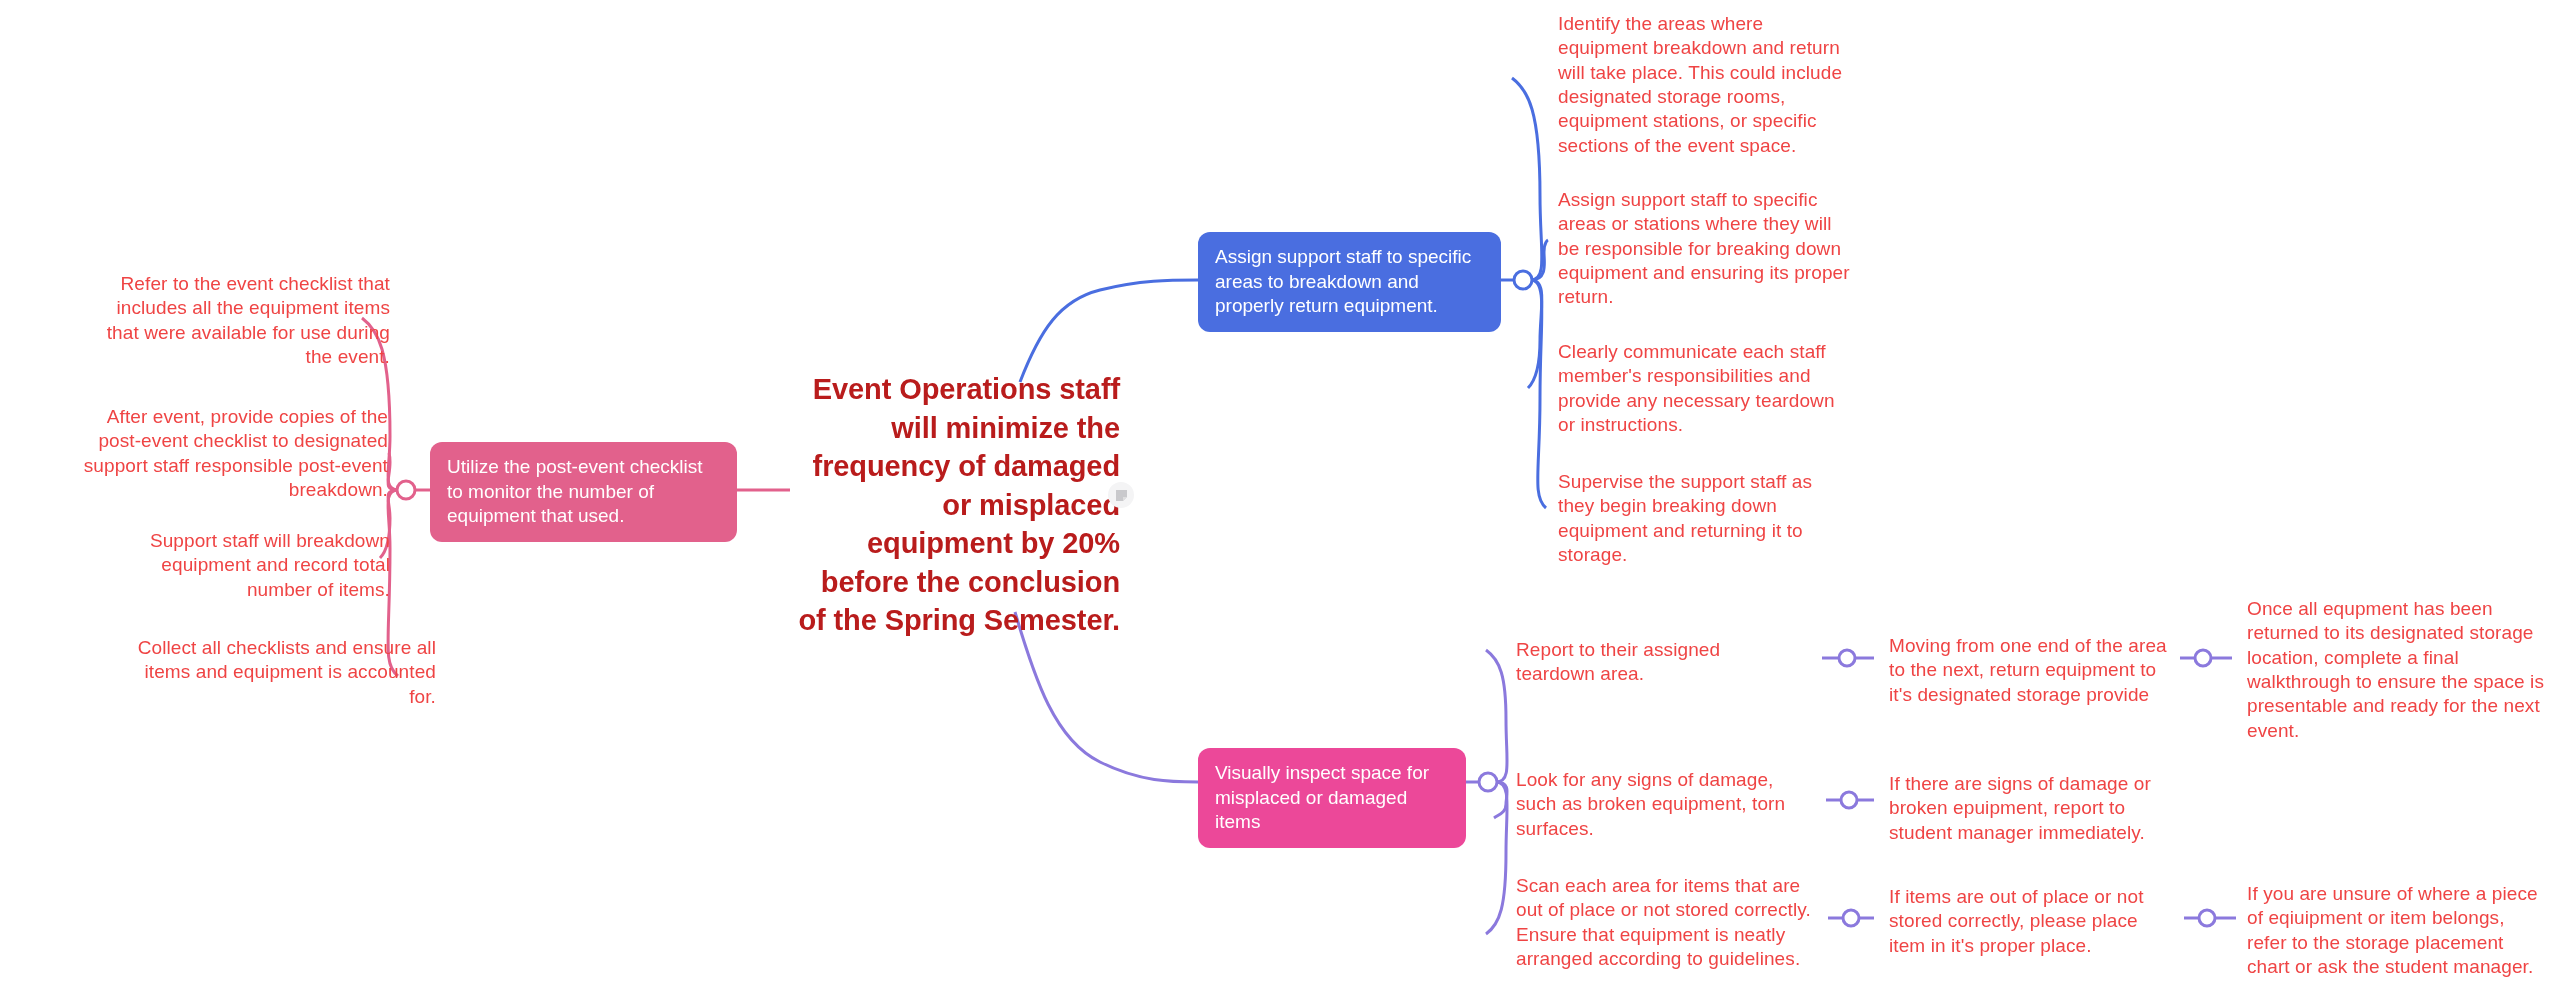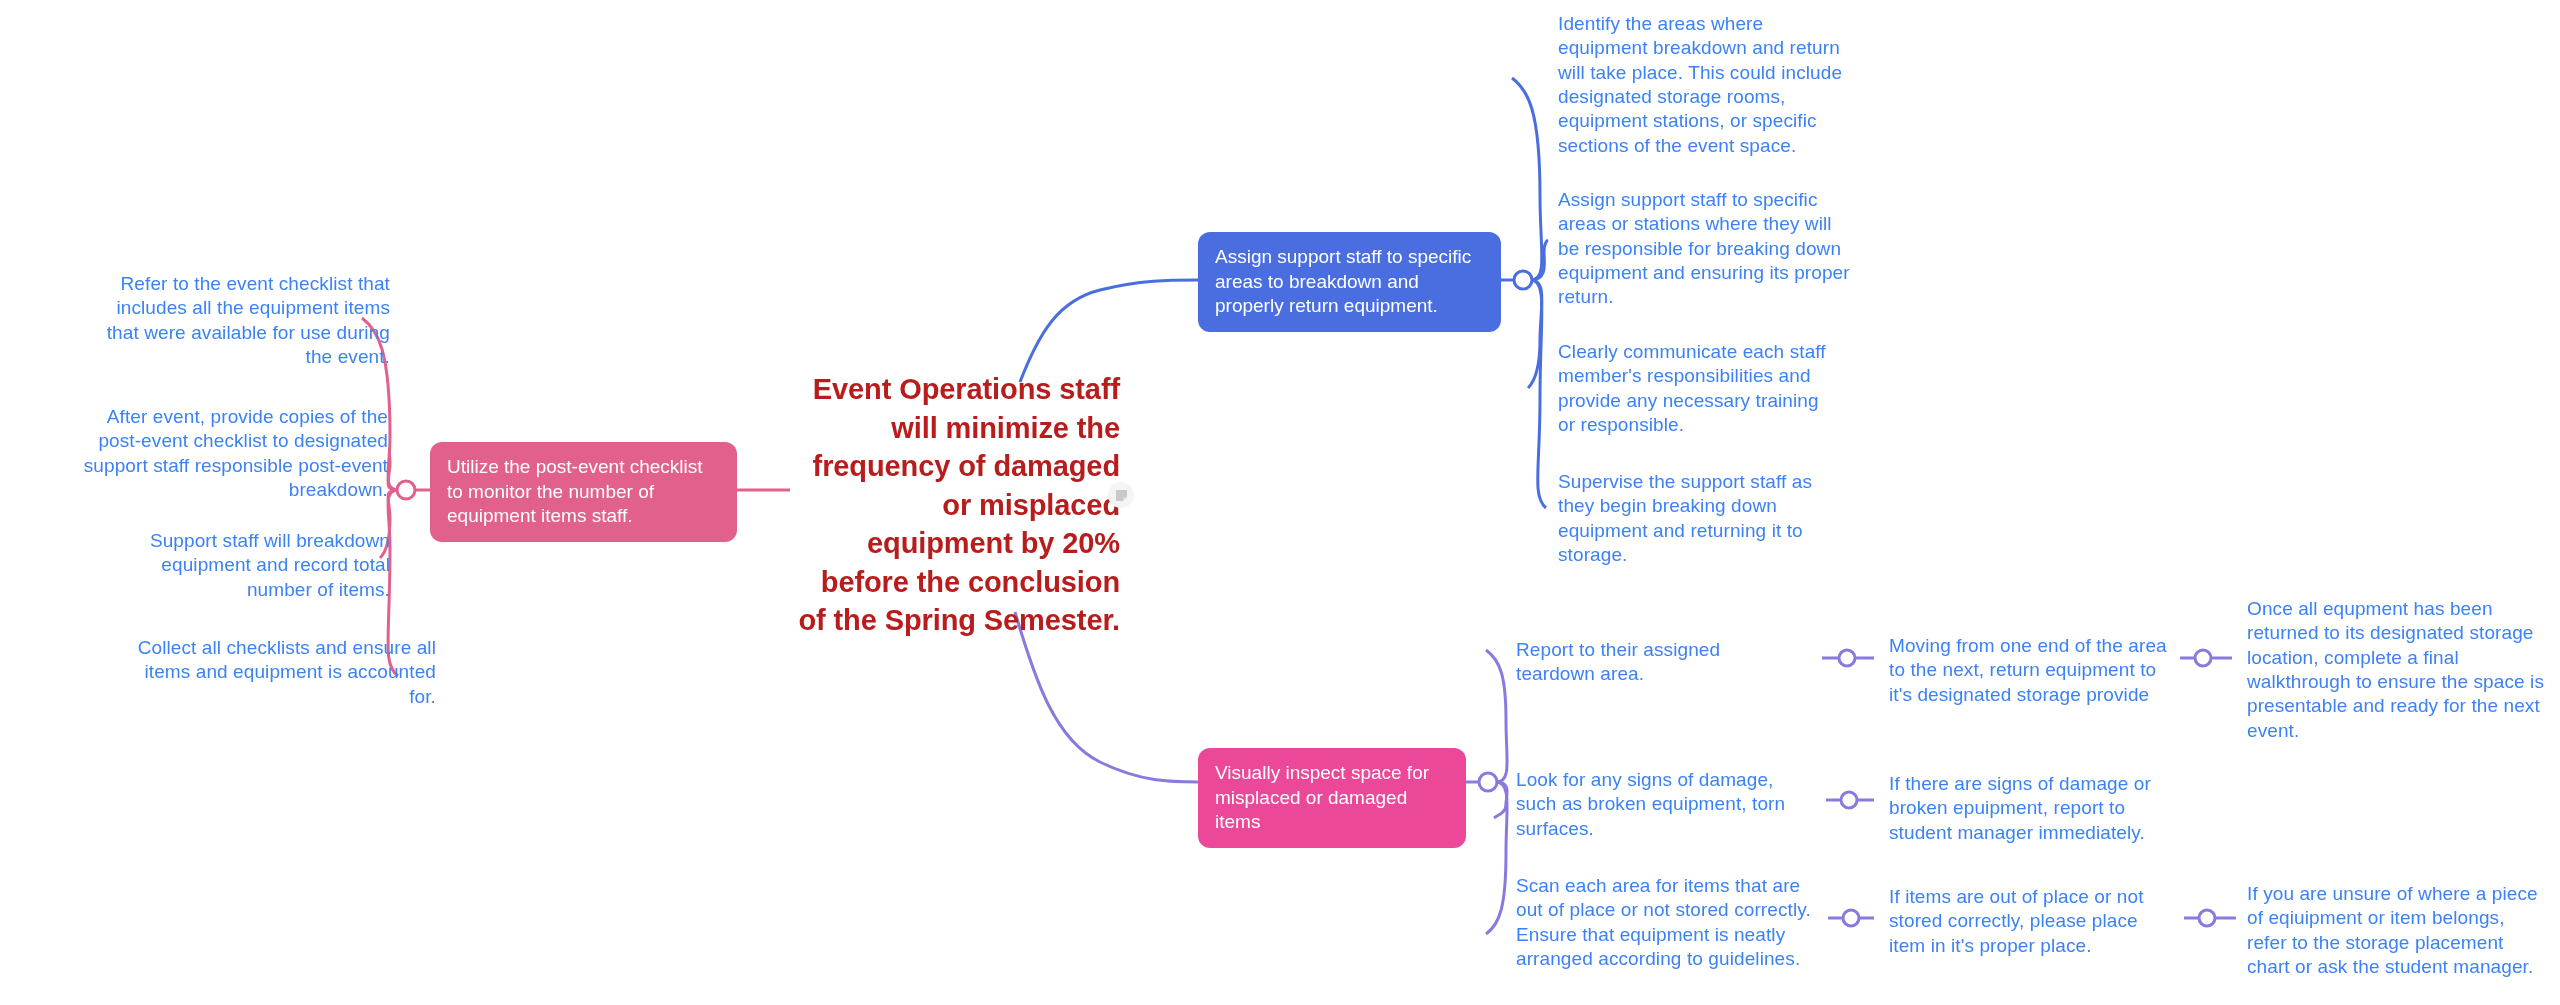--- a/index.html
+++ b/index.html
@@ -27,21 +27,21 @@
     position: absolute;
     left: 0; top: 0;
     width: 2560px;
     height: 1005px;
     pointer-events: none;
   }
 
   
   .leaf {
     position: absolute;
-    color: #3b82f6;
+    color: #ef4444;
     font-size: 19px;
     line-height: 1.28;
     font-family: "Liberation Sans", sans-serif;
     letter-spacing: .1px;
   }
 
   
   .root {
     position: absolute;
     left: 790px;
@@ -175,30 +175,30 @@
   </svg>
 
   <div class="root">Event Operations staff will minimize the frequency of damaged or misplaced equipment by 20% before the conclusion of the Spring Semester.</div>
   <div class="note-icon">
     <svg width="13" height="13" viewBox="0 0 13 13" aria-hidden="true">
       <path d="M1 1 h11 v7 l-4 4 h-7 z" fill="#c9c9cc"></path>
       <path d="M12 8 h-4 v4 z" fill="#dededf"></path>
     </svg>
   </div>
 
-  <div class="pill pill-pink">Utilize the post-event checklist to monitor the number of equipment items staff.</div>
+  <div class="pill pill-pink">Utilize the post-event checklist to monitor the number of equipment that used.</div>
   <div class="leaf l-pink-1">Refer to the event checklist that includes all the equipment items that were available for use during the event.</div>
   <div class="leaf l-pink-2">After event, provide copies of the post-event checklist to designated support staff responsible post-event breakdown.</div>
   <div class="leaf l-pink-3">Support staff will breakdown equipment and record total number of items.</div>
   <div class="leaf l-pink-4">Collect all checklists and ensure all items and equipment is accounted for.</div>
 
   <div class="pill pill-blue">Assign support staff to specific areas to breakdown and properly return equipment.</div>
   <div class="leaf l-blue-1">Identify the areas where equipment breakdown and return will take place. This could include designated storage rooms, equipment stations, or specific sections of the event space.</div>
   <div class="leaf l-blue-2">Assign support staff to specific areas or stations where they will be responsible for breaking down equipment and ensuring its proper return.</div>
-  <div class="leaf l-blue-3">Clearly communicate each staff member's responsibilities and provide any necessary training or responsible.</div>
+  <div class="leaf l-blue-3">Clearly communicate each staff member's responsibilities and provide any necessary teardown or instructions.</div>
   <div class="leaf l-blue-4">Supervise the support staff as they begin breaking down equipment and returning it to storage.</div>
 
   <div class="pill pill-purple">Visually inspect space for misplaced or damaged items</div>
 
   <div class="leaf l-pur-1">Report to their assigned teardown area.</div>
   <div class="leaf l-pur-2">Look for any signs of damage, such as broken equipment, torn surfaces.</div>
   <div class="leaf l-pur-3">Scan each area for items that are out of place or not stored correctly. Ensure that equipment is neatly arranged according to guidelines.</div>
 
   <div class="leaf l-pur-1a">Moving from one end of the area to the next, return equipment to it's designated storage provide</div>
   <div class="leaf l-pur-2a">If there are signs of damage or broken epuipment, report to student manager immediately.</div>

